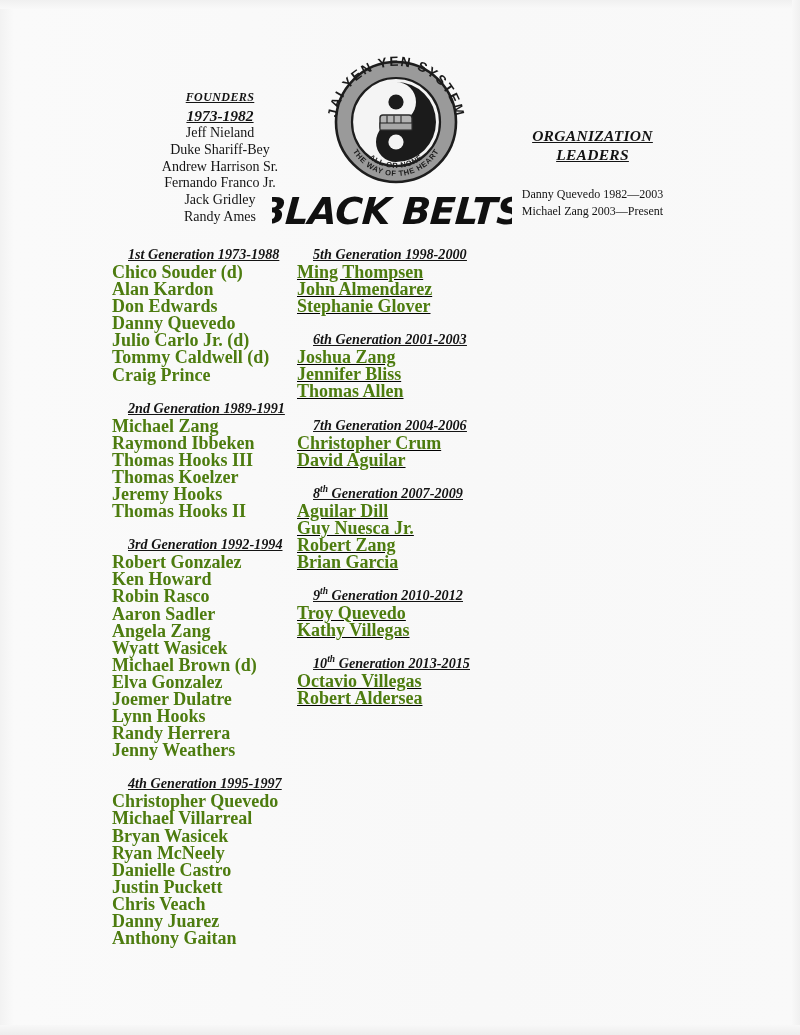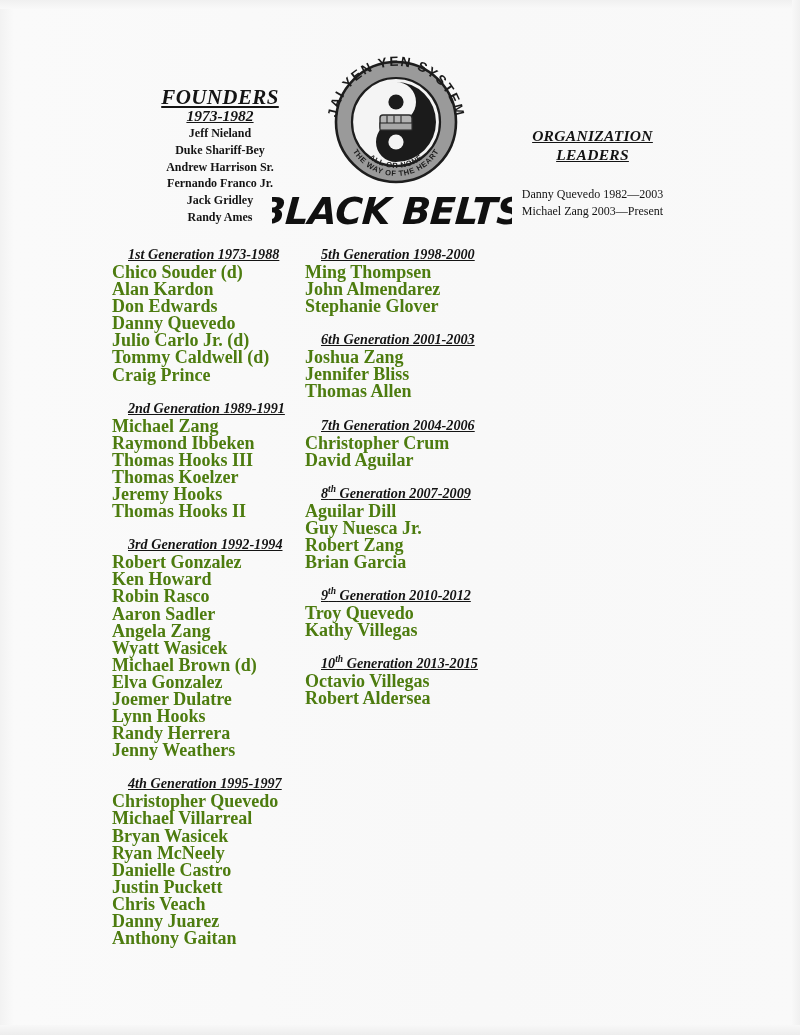--- a/index.html
+++ b/index.html
@@ -45,35 +45,35 @@
     position: absolute;
     left: 120px;
     top: 88px;
     width: 200px;
     text-align: center;
     color: #141414;
   }
   .founders-title {
     font-weight: bold;
     font-style: italic;
-    font-size: 21px;
+    font-size: 12px;
     letter-spacing: 0.4px;
     text-decoration: underline;
     line-height: 19px;
   }
   .founders-years {
     font-weight: bold;
     font-style: italic;
     font-size: 15.5px;
     text-decoration: underline;
     line-height: 18px;
   }
   .founders-name {
-    font-weight: bold;
-    font-size: 12px;
+    font-weight: normal;
+    font-size: 14px;
     line-height: 16.8px;
     white-space: nowrap;
   }
 
   
   .logo-wrap {
     position: absolute;
     left: 318px;
     top: 52px;
     width: 156px;
@@ -123,21 +123,21 @@
     position: absolute;
     left: 0;
     top: 246px;
     width: 800px;
   }
   .col {
     position: absolute;
     top: 0;
   }
   .col-left  { left: 112px; width: 185px; }
-  .col-right { left: 305px; width: 195px; }
+  .col-right { left: 297px; width: 195px; text-decoration: underline; }
 
   .gen-group {
     margin-bottom: 16px;
   }
   .gen-heading {
     font-weight: bold;
     font-style: italic;
     font-size: 14.2px;
     color: #141414;
     text-decoration: underline;

